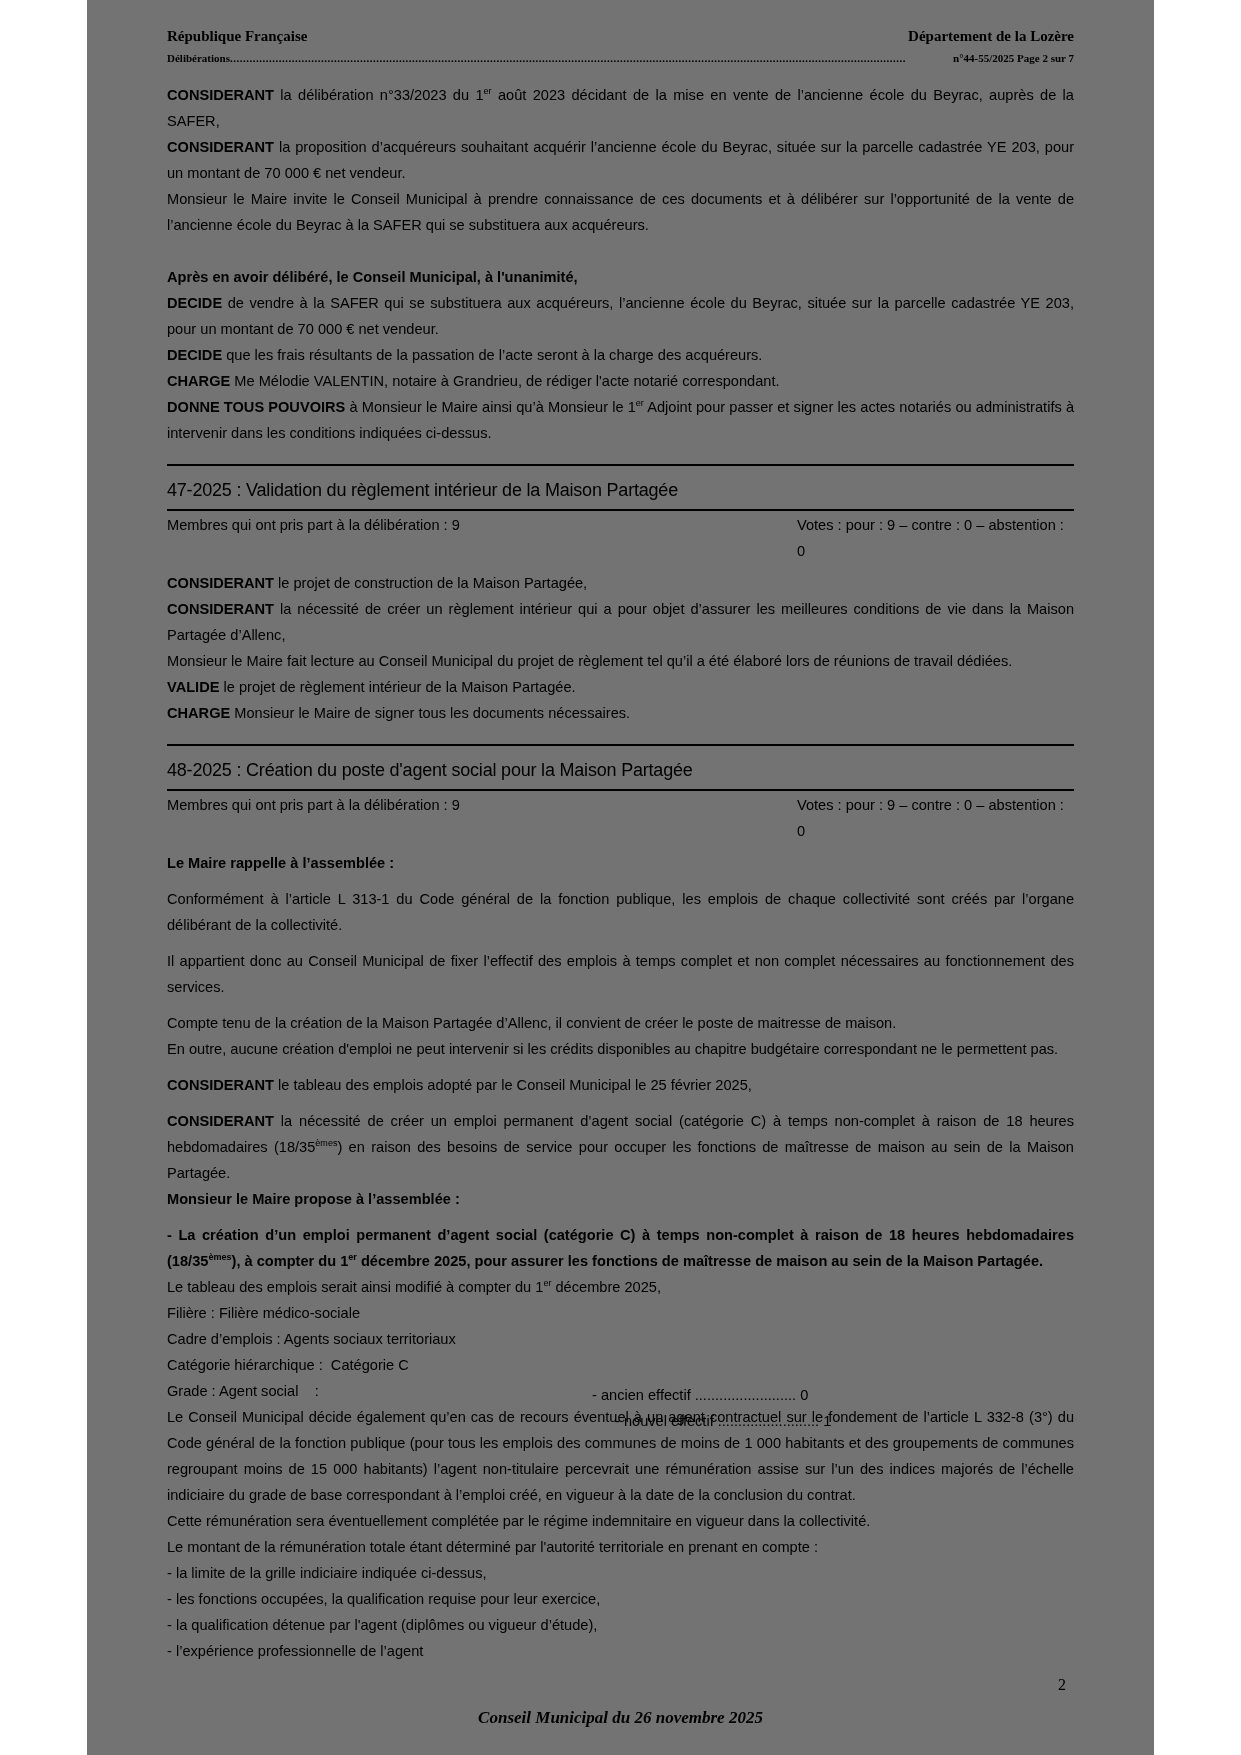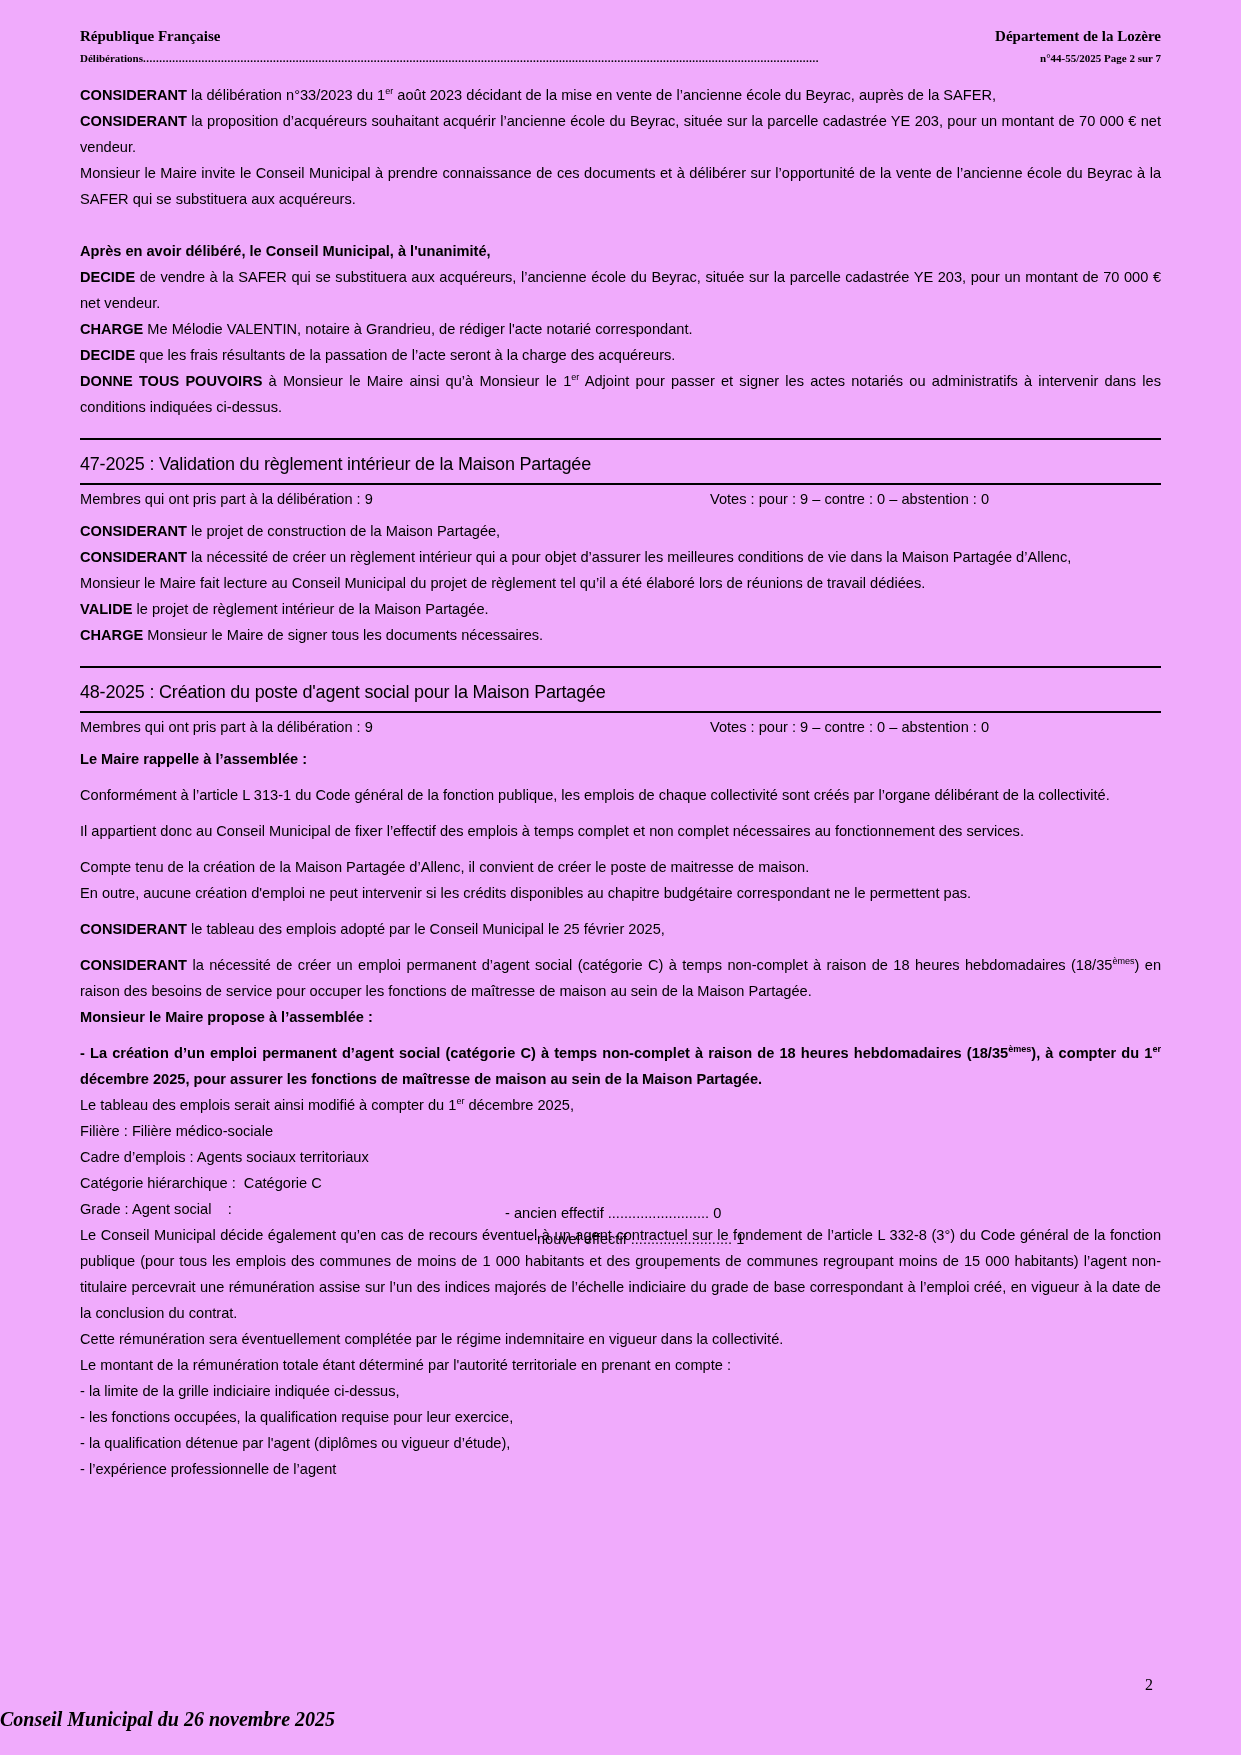--- a/index.html
+++ b/index.html
@@ -1,21 +1,21 @@
 <!DOCTYPE html>
 <html><head>
 <meta charset="utf-8">
 <style>
   html, body { margin: 0; padding: 0; background: #ffffff; }
   .page {
     position: relative;
-    width: 1241px;
+    width: 1067px;
     height: 1755px;
     margin: 0 auto;
-    background: #f0abfc;
+    background: #737373;
     color: #000;
     font-family: "Liberation Sans", sans-serif;
     box-sizing: border-box;
     padding: 26px 80px 0 80px;
     overflow: hidden;
   }
   
   .doc-header { font-family: "Liberation Serif", serif; font-weight: bold; }
   .hdr-row1 { display: flex; justify-content: space-between; font-size: 15px; line-height: 20px; }
   .hdr-row2 { display: flex; align-items: center; font-size: 11px; line-height: 24px; white-space: nowrap; }
@@ -45,22 +45,23 @@
   
   .leader-row { position: relative; font-size: 14.6px; line-height: 26px; white-space: pre; }
   .leader-right { position: absolute; top: 4px; }
   
   .page-number {
     position: absolute; right: 88px; top: 1676px;
     font-family: "Liberation Serif", serif; font-size: 16px;
   }
   .doc-footer {
     position: absolute; left: 0; right: 0; top: 1708px;
+    text-align: center;
     font-family: "Liberation Serif", serif;
-    font-style: italic; font-weight: bold; font-size: 20px;
+    font-style: italic; font-weight: bold; font-size: 17px;
   }
 </style>
 </head>
 <body>
 
 <div class="page">
 
   <div class="doc-header">
     <div class="hdr-row1">
       <span>République Française</span>
@@ -72,22 +73,22 @@
       <span class="hdr-ref">n°44-55/2025 Page 2 sur 7</span>
     </div>
   </div>
 
   <div class="doc-body">
       <p class="para"><span class="b">CONSIDERANT</span><span> la délibération n°33/2023 du 1</span><sup>er</sup><span> août 2023 décidant de la mise en vente de l’ancienne école du Beyrac, auprès de la SAFER,</span></p>
       <p class="para"><span class="b">CONSIDERANT</span><span> la proposition d’acquéreurs souhaitant acquérir l’ancienne école du Beyrac, située sur la parcelle cadastrée YE 203, pour un montant de 70 000 € net vendeur.</span></p>
       <p class="para"><span>Monsieur le Maire invite le Conseil Municipal à prendre connaissance de ces documents et à délibérer sur l’opportunité de la vente de l’ancienne école du Beyrac à la SAFER qui se substituera aux acquéreurs.</span></p>
       <p class="para gap"><span class="b">Après en avoir délibéré, le Conseil Municipal, à l'unanimité,</span></p>
       <p class="para"><span class="b">DECIDE</span><span> de vendre à la SAFER qui se substituera aux acquéreurs, l’ancienne école du Beyrac, située sur la parcelle cadastrée YE 203, pour un montant de 70 000 € net vendeur.</span></p>
+      <p class="para"><span class="b">DECIDE</span><span> que les frais résultants de la passation de l’acte seront à la charge des acquéreurs.</span></p>
       <p class="para"><span class="b">CHARGE</span><span> Me Mélodie VALENTIN, notaire à Grandrieu, de rédiger l'acte notarié correspondant.</span></p>
-      <p class="para"><span class="b">DECIDE</span><span> que les frais résultants de la passation de l’acte seront à la charge des acquéreurs.</span></p>
       <p class="para"><span class="b">DONNE TOUS POUVOIRS</span><span> à Monsieur le Maire ainsi qu’à Monsieur le 1</span><sup>er</sup><span> Adjoint pour passer et signer les actes notariés ou administratifs à intervenir dans les conditions indiquées ci-dessus.</span></p>
       <div class="section-title">47-2025 : Validation du règlement intérieur de la Maison Partagée</div>
       <div class="votes-row">
         <span class="votes-left">Membres qui ont pris part à la délibération : 9</span>
         <span class="votes-right">Votes : pour : 9 – contre : 0 – abstention : 0</span>
       </div>
       <p class="para"><span class="b">CONSIDERANT</span><span> le projet de construction de la Maison Partagée,</span></p>
       <p class="para"><span class="b">CONSIDERANT</span><span> la nécessité de créer un règlement intérieur qui a pour objet d’assurer les meilleures conditions de vie dans la Maison Partagée d’Allenc,</span></p>
       <p class="para"><span>Monsieur le Maire fait lecture au Conseil Municipal du projet de règlement tel qu’il a été élaboré lors de réunions de travail dédiées.</span></p>
       <p class="para"><span class="b">VALIDE</span><span> le projet de règlement intérieur de la Maison Partagée.</span></p>

